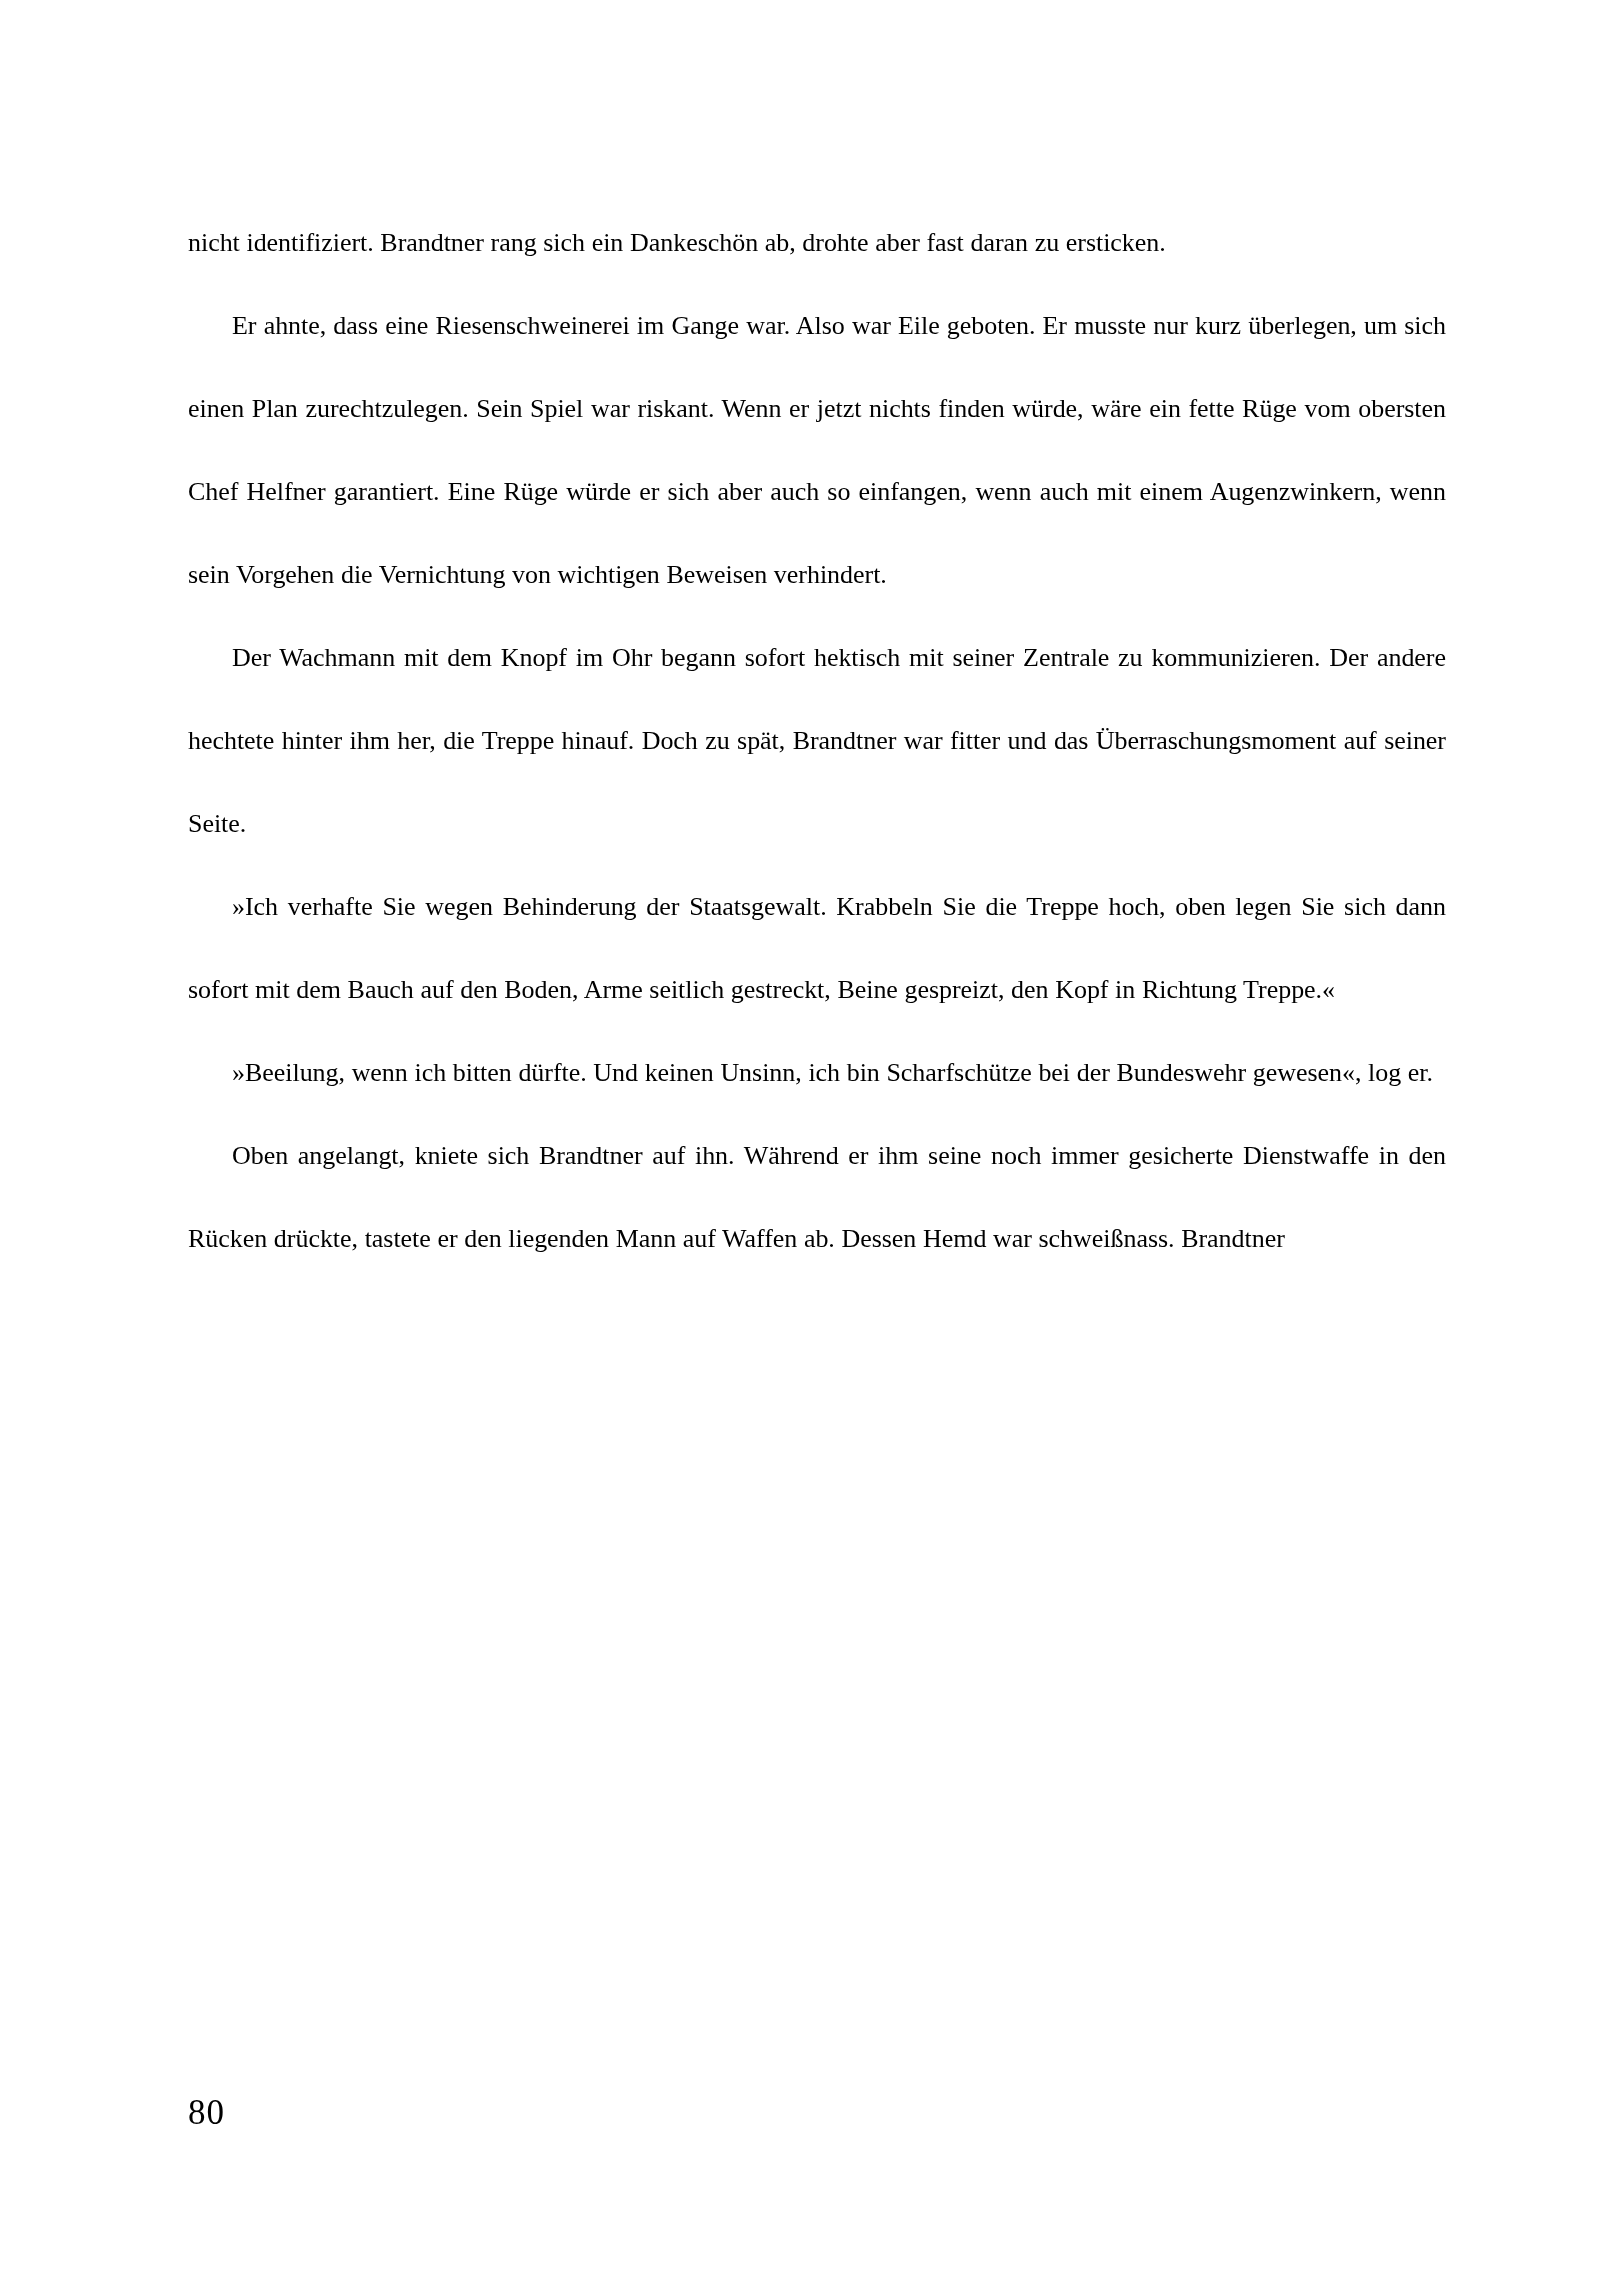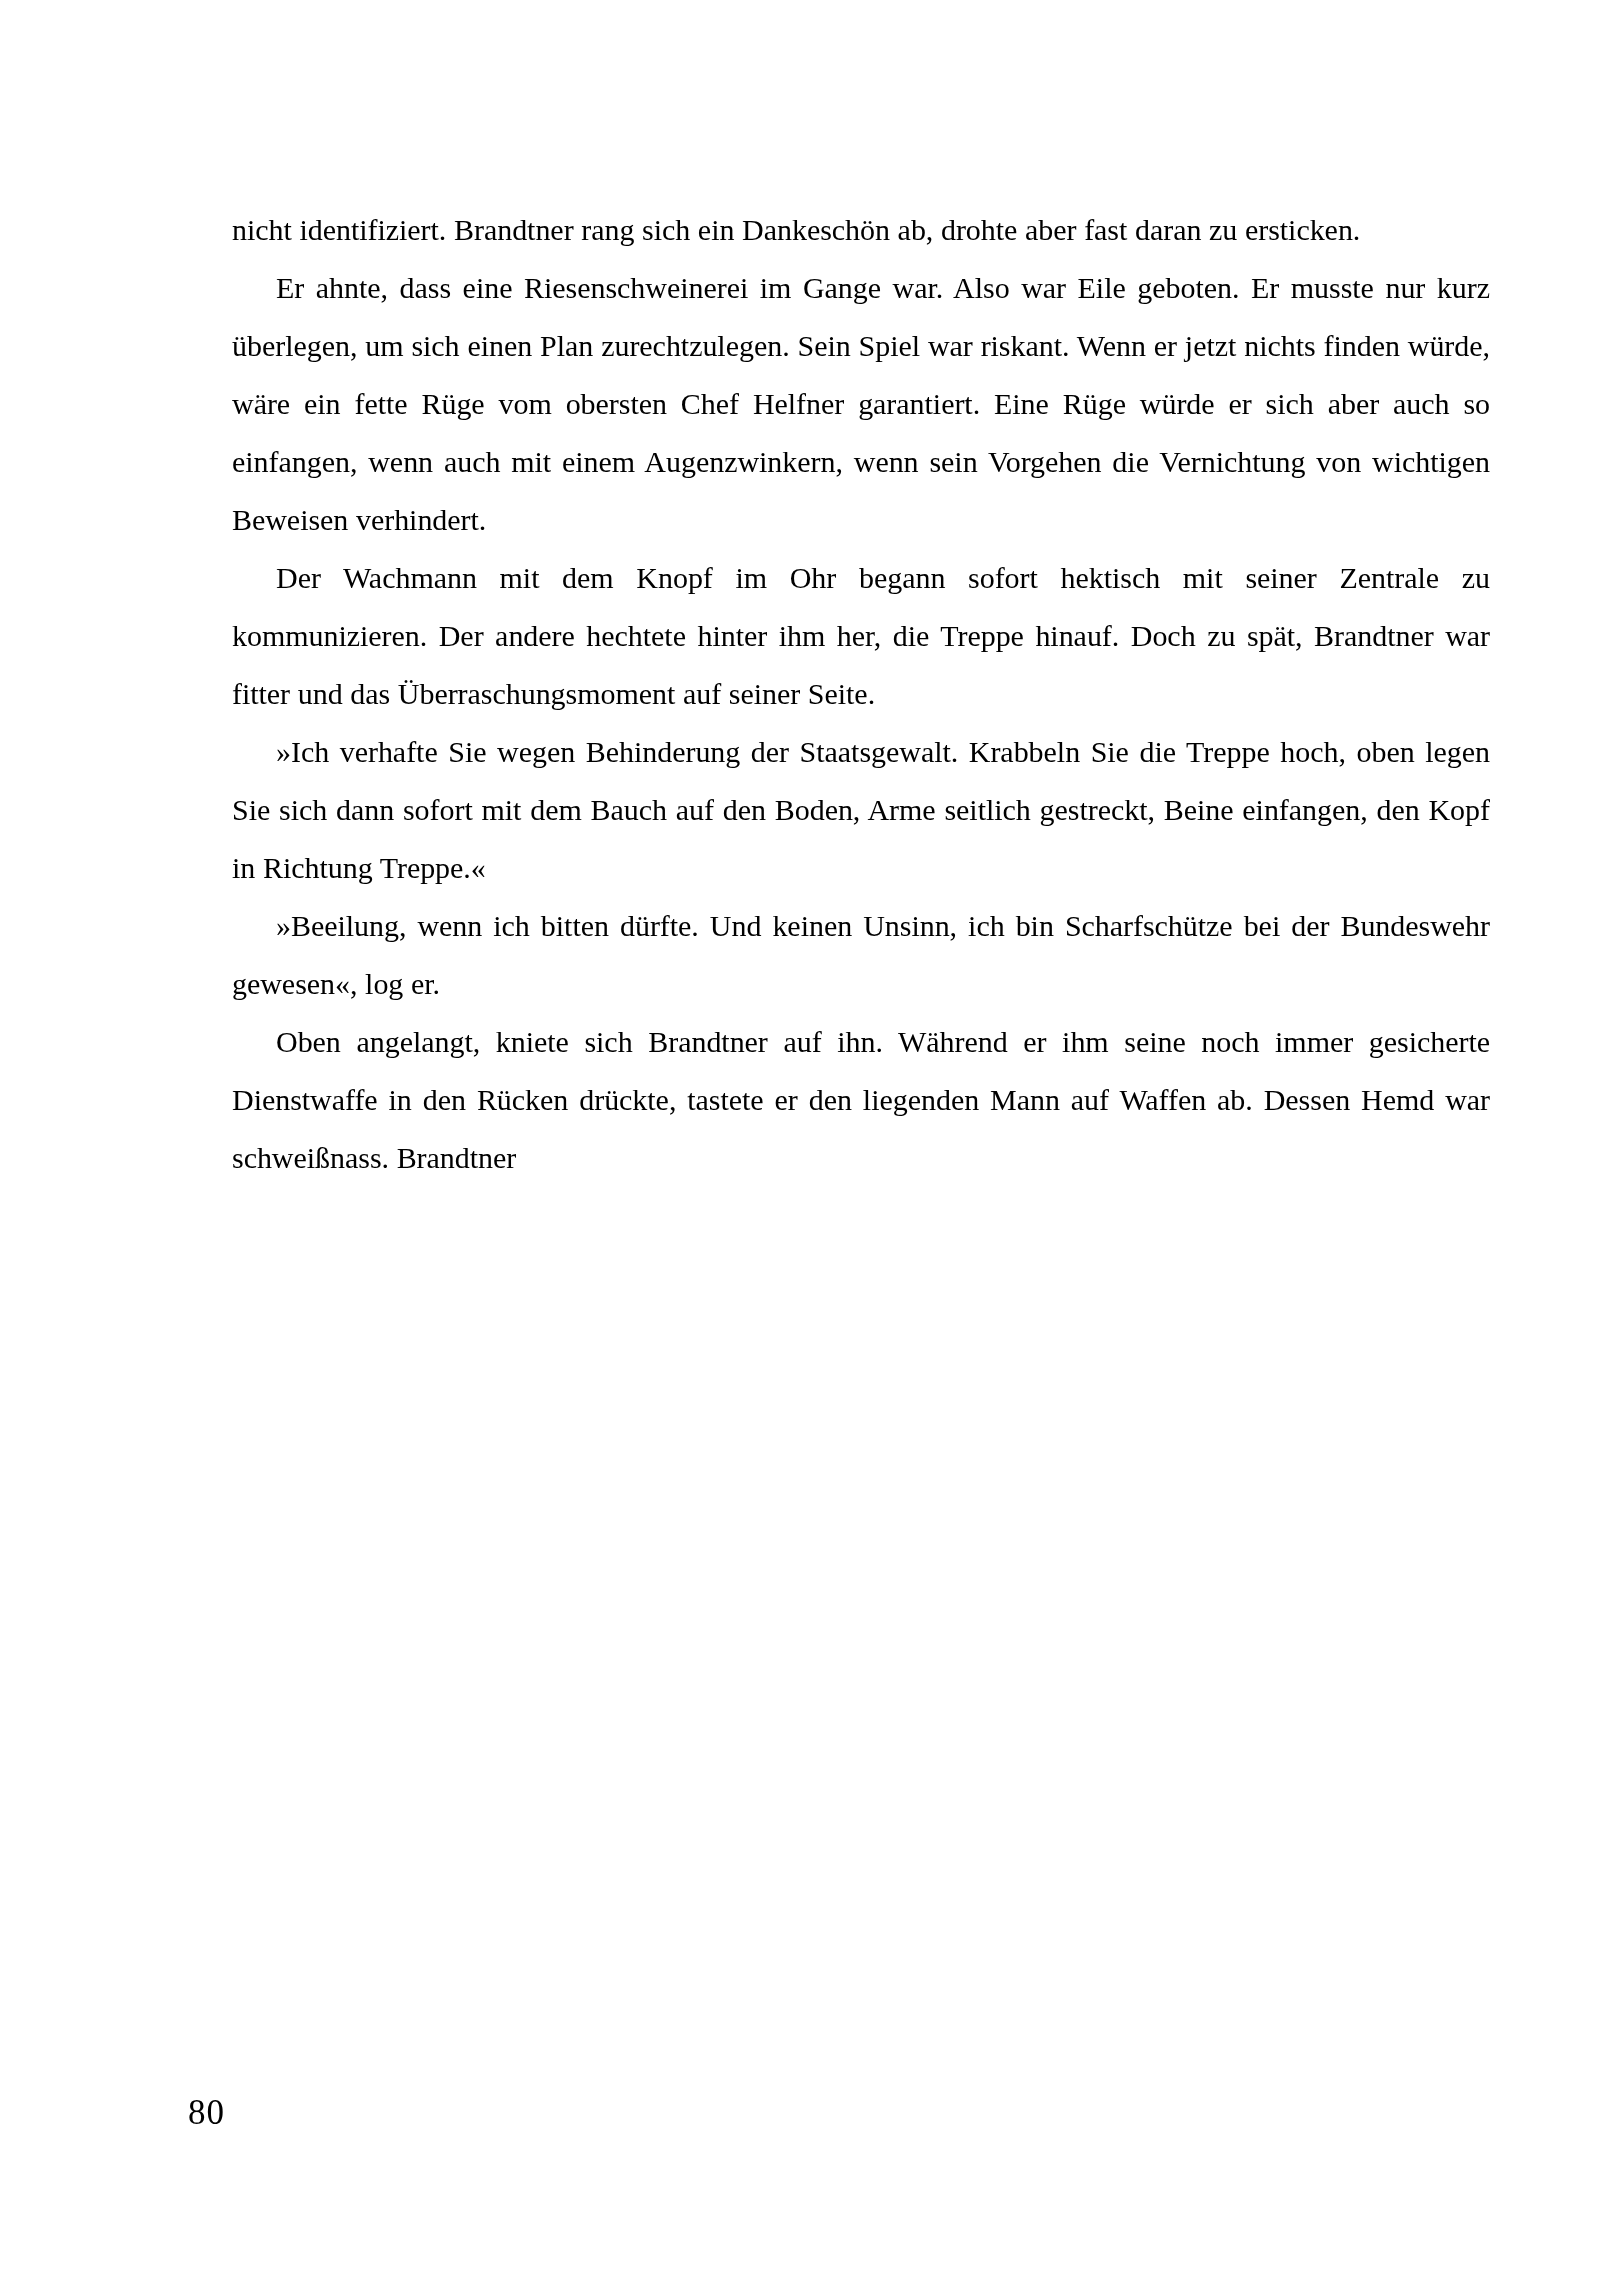--- a/index.html
+++ b/index.html
@@ -19,27 +19,26 @@
     overflow: hidden;
     box-sizing: border-box;
   }
   .text-block {
     position: absolute;
     left: 188px;
     top: 201px;
     width: 1258px;
     text-align: justify;
     text-justify: inter-word;
-    font-size: 30px;
-    line-height: 58px;
+    font-size: 26px;
+    line-height: 83px;
     letter-spacing: -0.04px;
     word-spacing: 0.2px;
     -webkit-hyphens: none;
     hyphens: none;
-    margin-left: 44px;
   }
   .para {
     margin: 0;
     text-indent: 44px;
     text-align: justify;
   }
   .para.first {
     text-indent: 0;
   }
   
@@ -58,21 +57,21 @@
 </style>
 </head>
 <body>
 
 <div class="page">
 
   <div class="text-block">
     <p class="para first">nicht identifiziert. Brandtner rang sich ein Dankeschön ab, drohte aber fast daran zu ersticken.</p>
     <p class="para">Er ahnte, dass eine Riesenschweinerei im Gange war. Also war Eile geboten. Er musste nur kurz überlegen, um sich einen Plan zurechtzulegen. Sein Spiel war riskant. Wenn er jetzt nichts finden würde, wäre ein fette Rüge vom obersten Chef Helfner garantiert. Eine Rüge würde er sich aber auch so einfangen, wenn auch mit einem Augenzwinkern, wenn sein Vorgehen die Vernichtung von wichtigen Beweisen verhindert.</p>
     <p class="para">Der Wachmann mit dem Knopf im Ohr begann sofort hektisch mit seiner Zentrale zu kommunizieren. Der andere hechtete hinter ihm her, die Treppe hinauf. Doch zu spät, Brandtner war fitter und das Überraschungsmoment auf seiner Seite.</p>
-    <p class="para">»Ich verhafte Sie wegen Behinderung der Staatsgewalt. Krabbeln Sie die Treppe hoch, oben legen Sie sich dann sofort mit dem Bauch auf den Boden, Arme seitlich gestreckt, Beine einfangen, den Kopf in Richtung Treppe.«</p>
+    <p class="para">»Ich verhafte Sie wegen Behinderung der Staatsgewalt. Krabbeln Sie die Treppe hoch, oben legen Sie sich dann sofort mit dem Bauch auf den Boden, Arme seitlich gestreckt, Beine gespreizt, den Kopf in Richtung Treppe.«</p>
     <p class="para">»Beeilung, wenn ich bitten dürfte. Und keinen Unsinn, ich bin Scharfschütze bei der Bundeswehr gewesen«, log er.</p>
     <p class="para">Oben angelangt, kniete sich Brandtner auf ihn. Während er ihm seine noch immer gesicherte Dienstwaffe in den Rücken drückte, tastete er den liegenden Mann auf Waffen ab. Dessen Hemd war schweißnass. Brandtner</p>
   </div>
 
   <div class="page-number">80</div>
 
 </div>
 
 
 </body></html>

